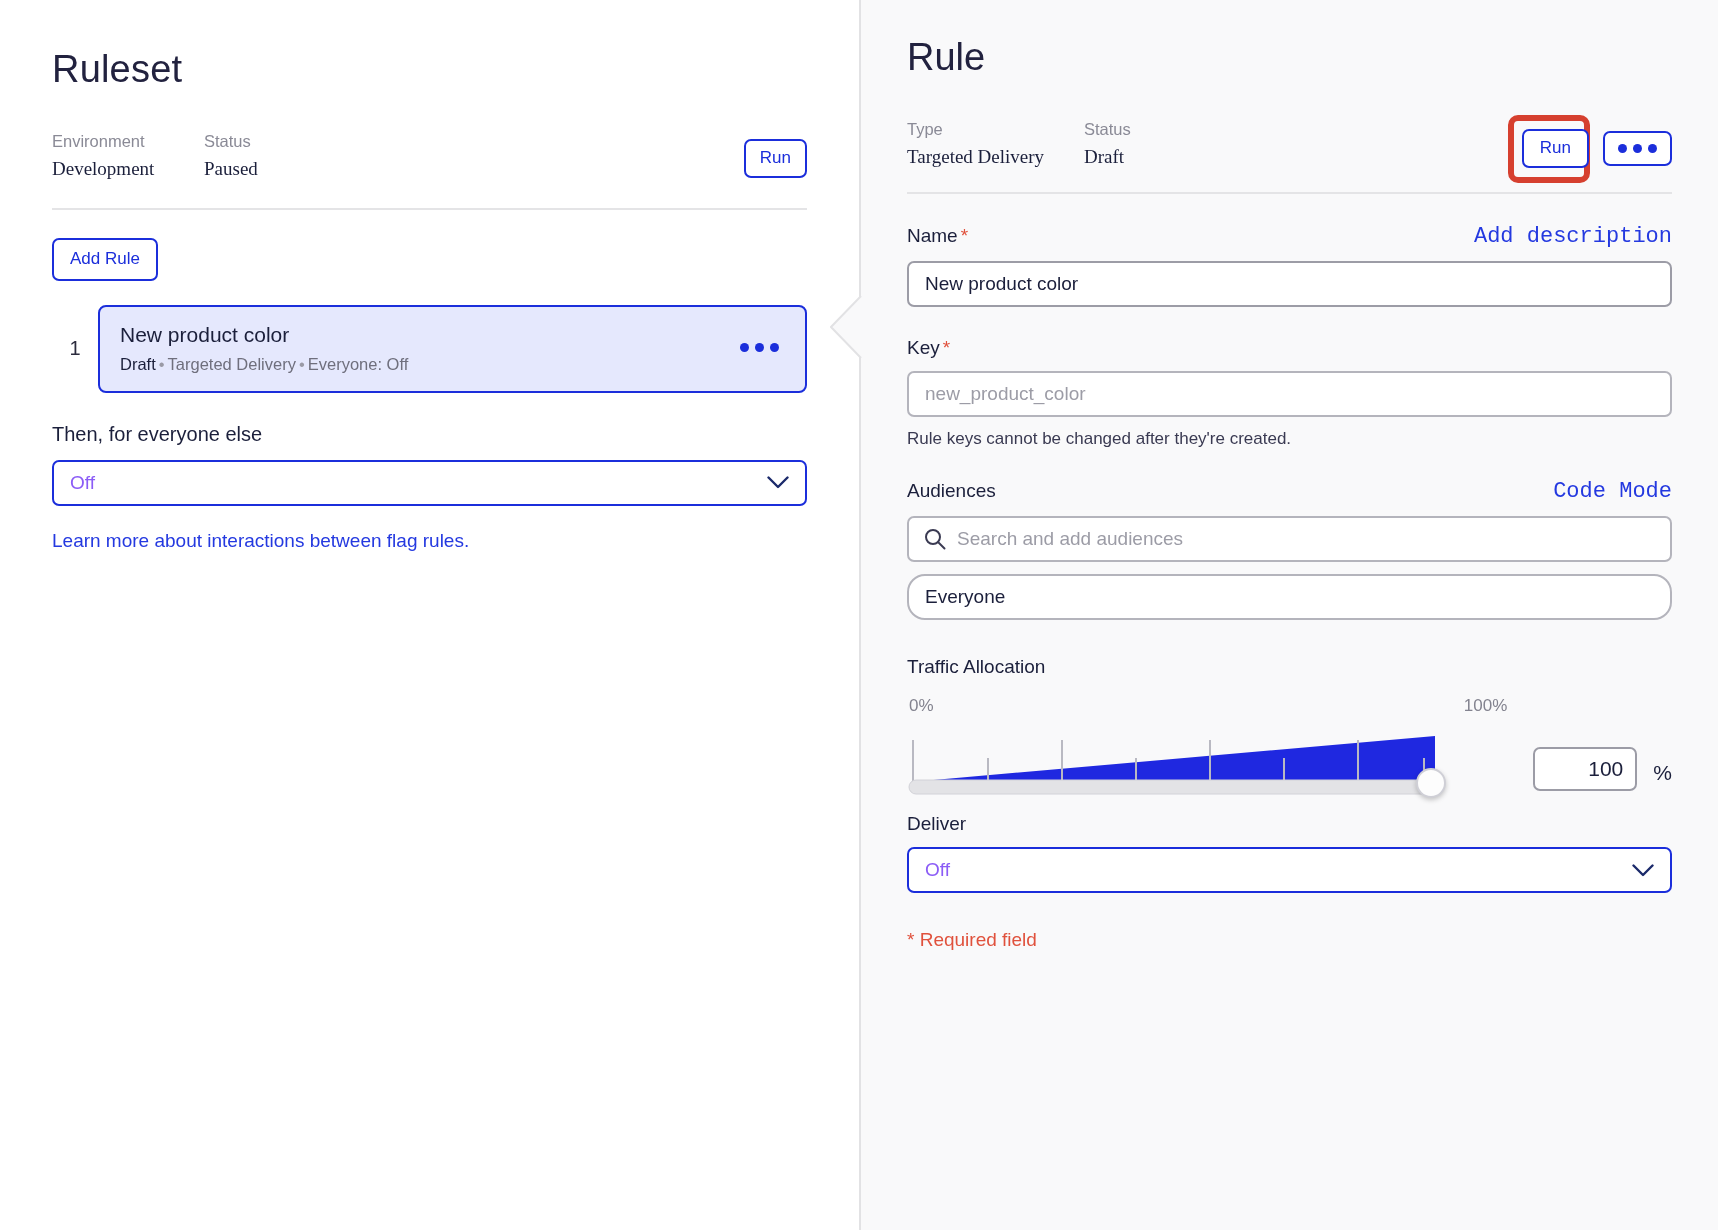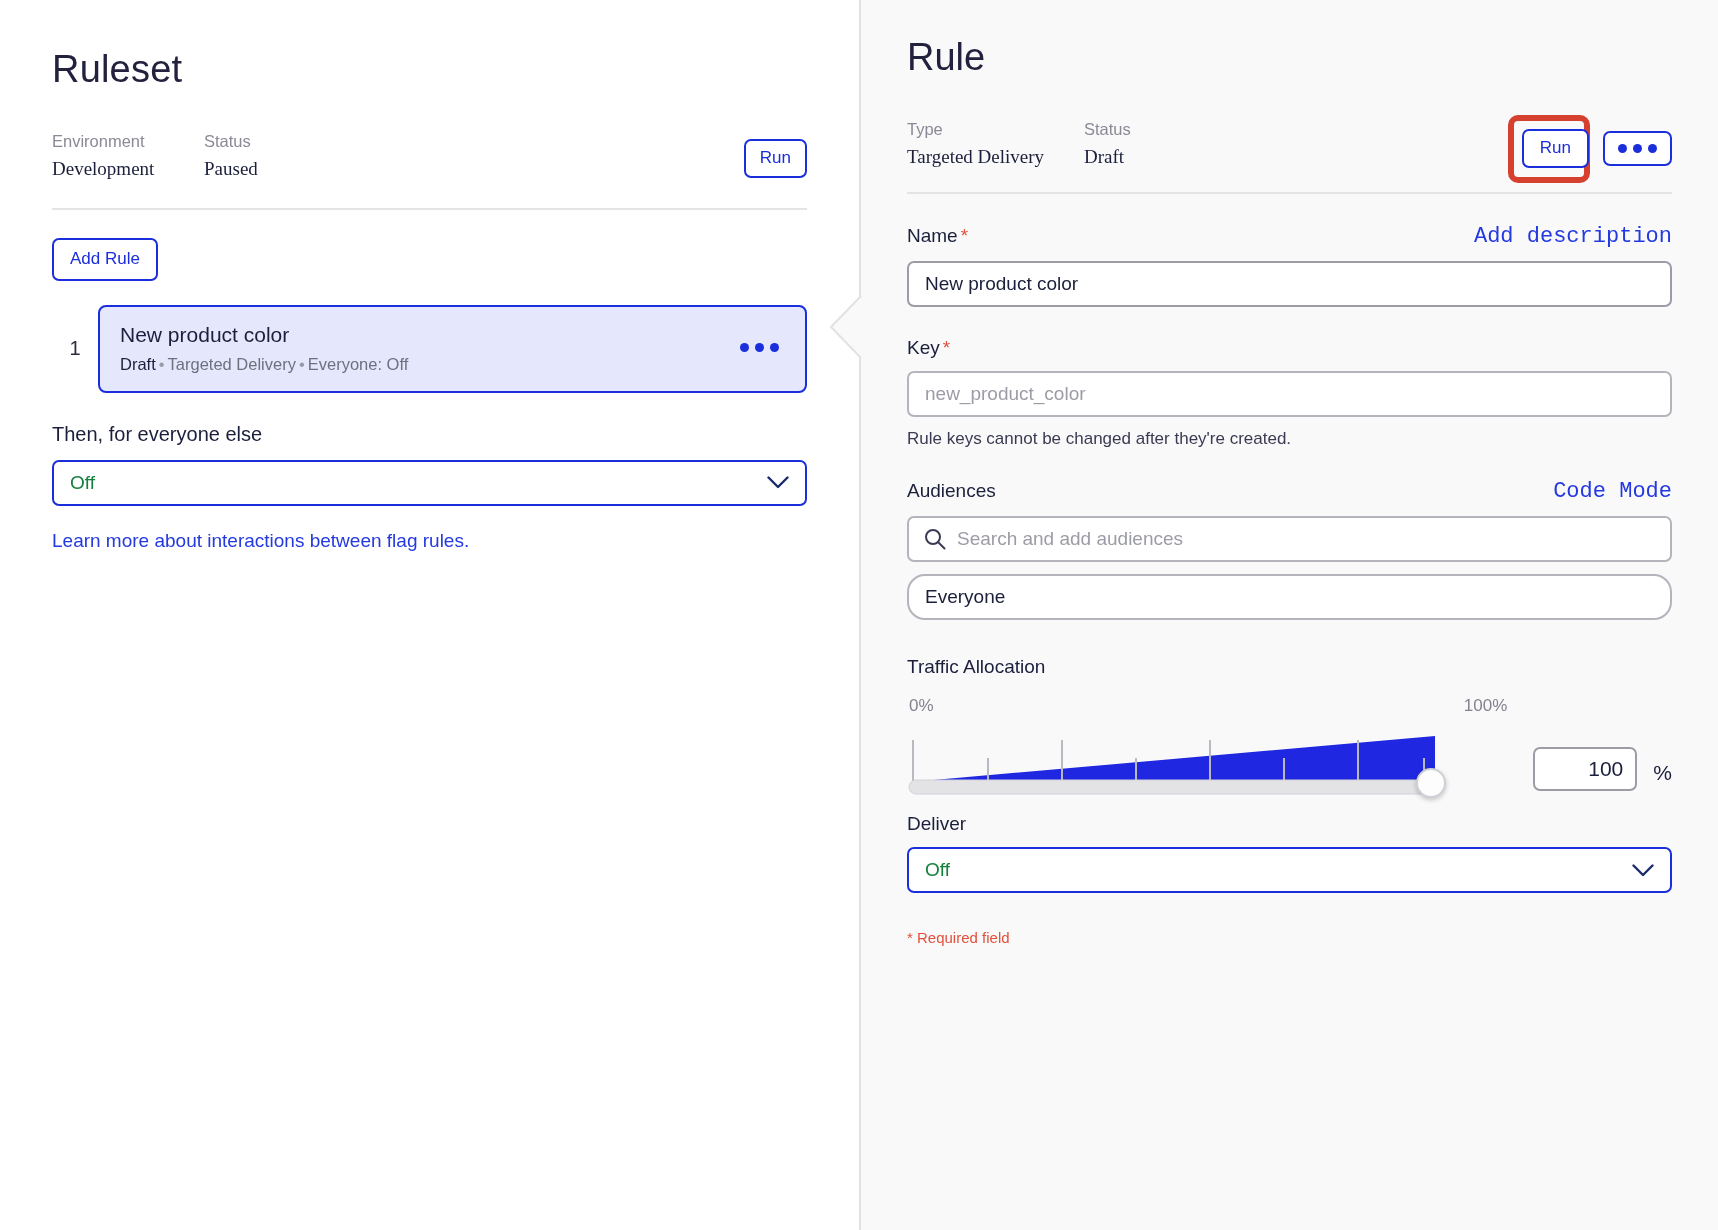--- a/index.html
+++ b/index.html
@@ -170,21 +170,21 @@
     width: 100%;
     height: 46px;
     border: 2px solid #1b2edb;
     border-radius: 7px;
     background: #ffffff;
     display: flex;
     align-items: center;
     justify-content: space-between;
     padding: 0 16px;
     font-size: 19px;
-    color: #15803d;
+    color: #8b5cf6;
     cursor: pointer;
   }
   .chev { width: 22px; height: 13px; }
 
   .link {
     color: #2439e0;
     font-size: 19px;
     text-decoration: none;
     display: inline-block;
     margin-top: 24px;
@@ -340,21 +340,21 @@
     text-align: right;
     padding: 0 12px;
     outline: none;
     margin-bottom: 6px;
   }
   .pct-sign { font-size: 21px; color: #1b1f3b; margin-bottom: 12px; }
 
   .deliver-block { margin-top: 16px; }
   .required-note {
     color: #e0513c;
-    font-size: 15px;
+    font-size: 19px;
     margin-top: 36px;
   }
 </style>
 </head>
 <body>
 
 <div id="app">
 
   <div class="left-panel">
     <div class="lp-inner">

